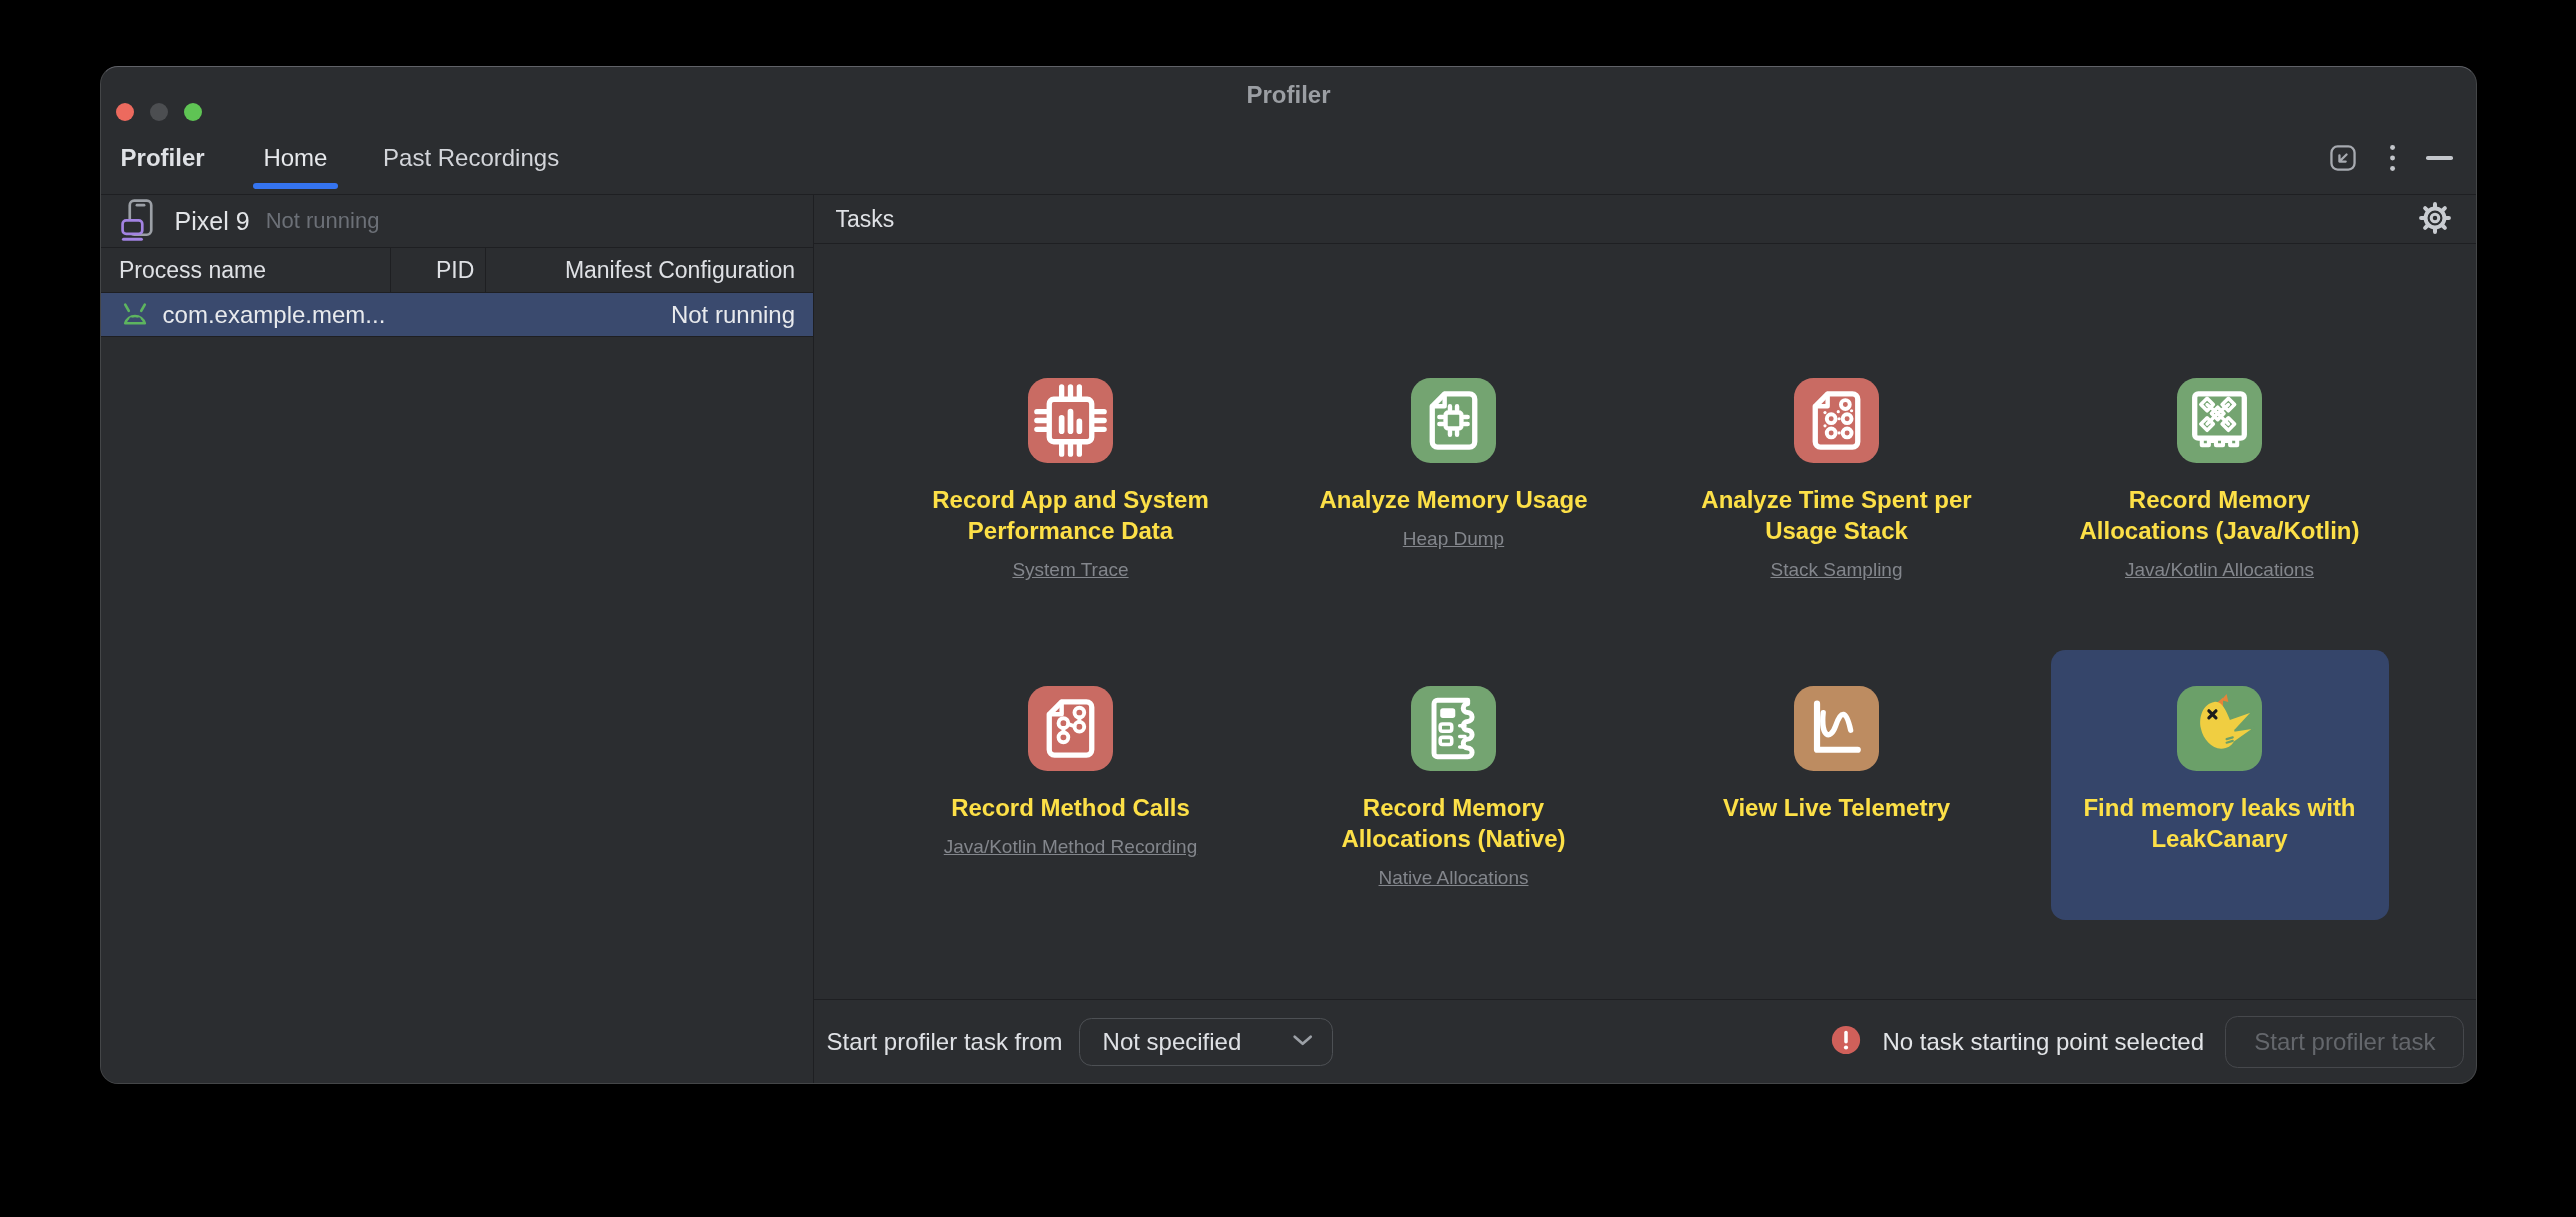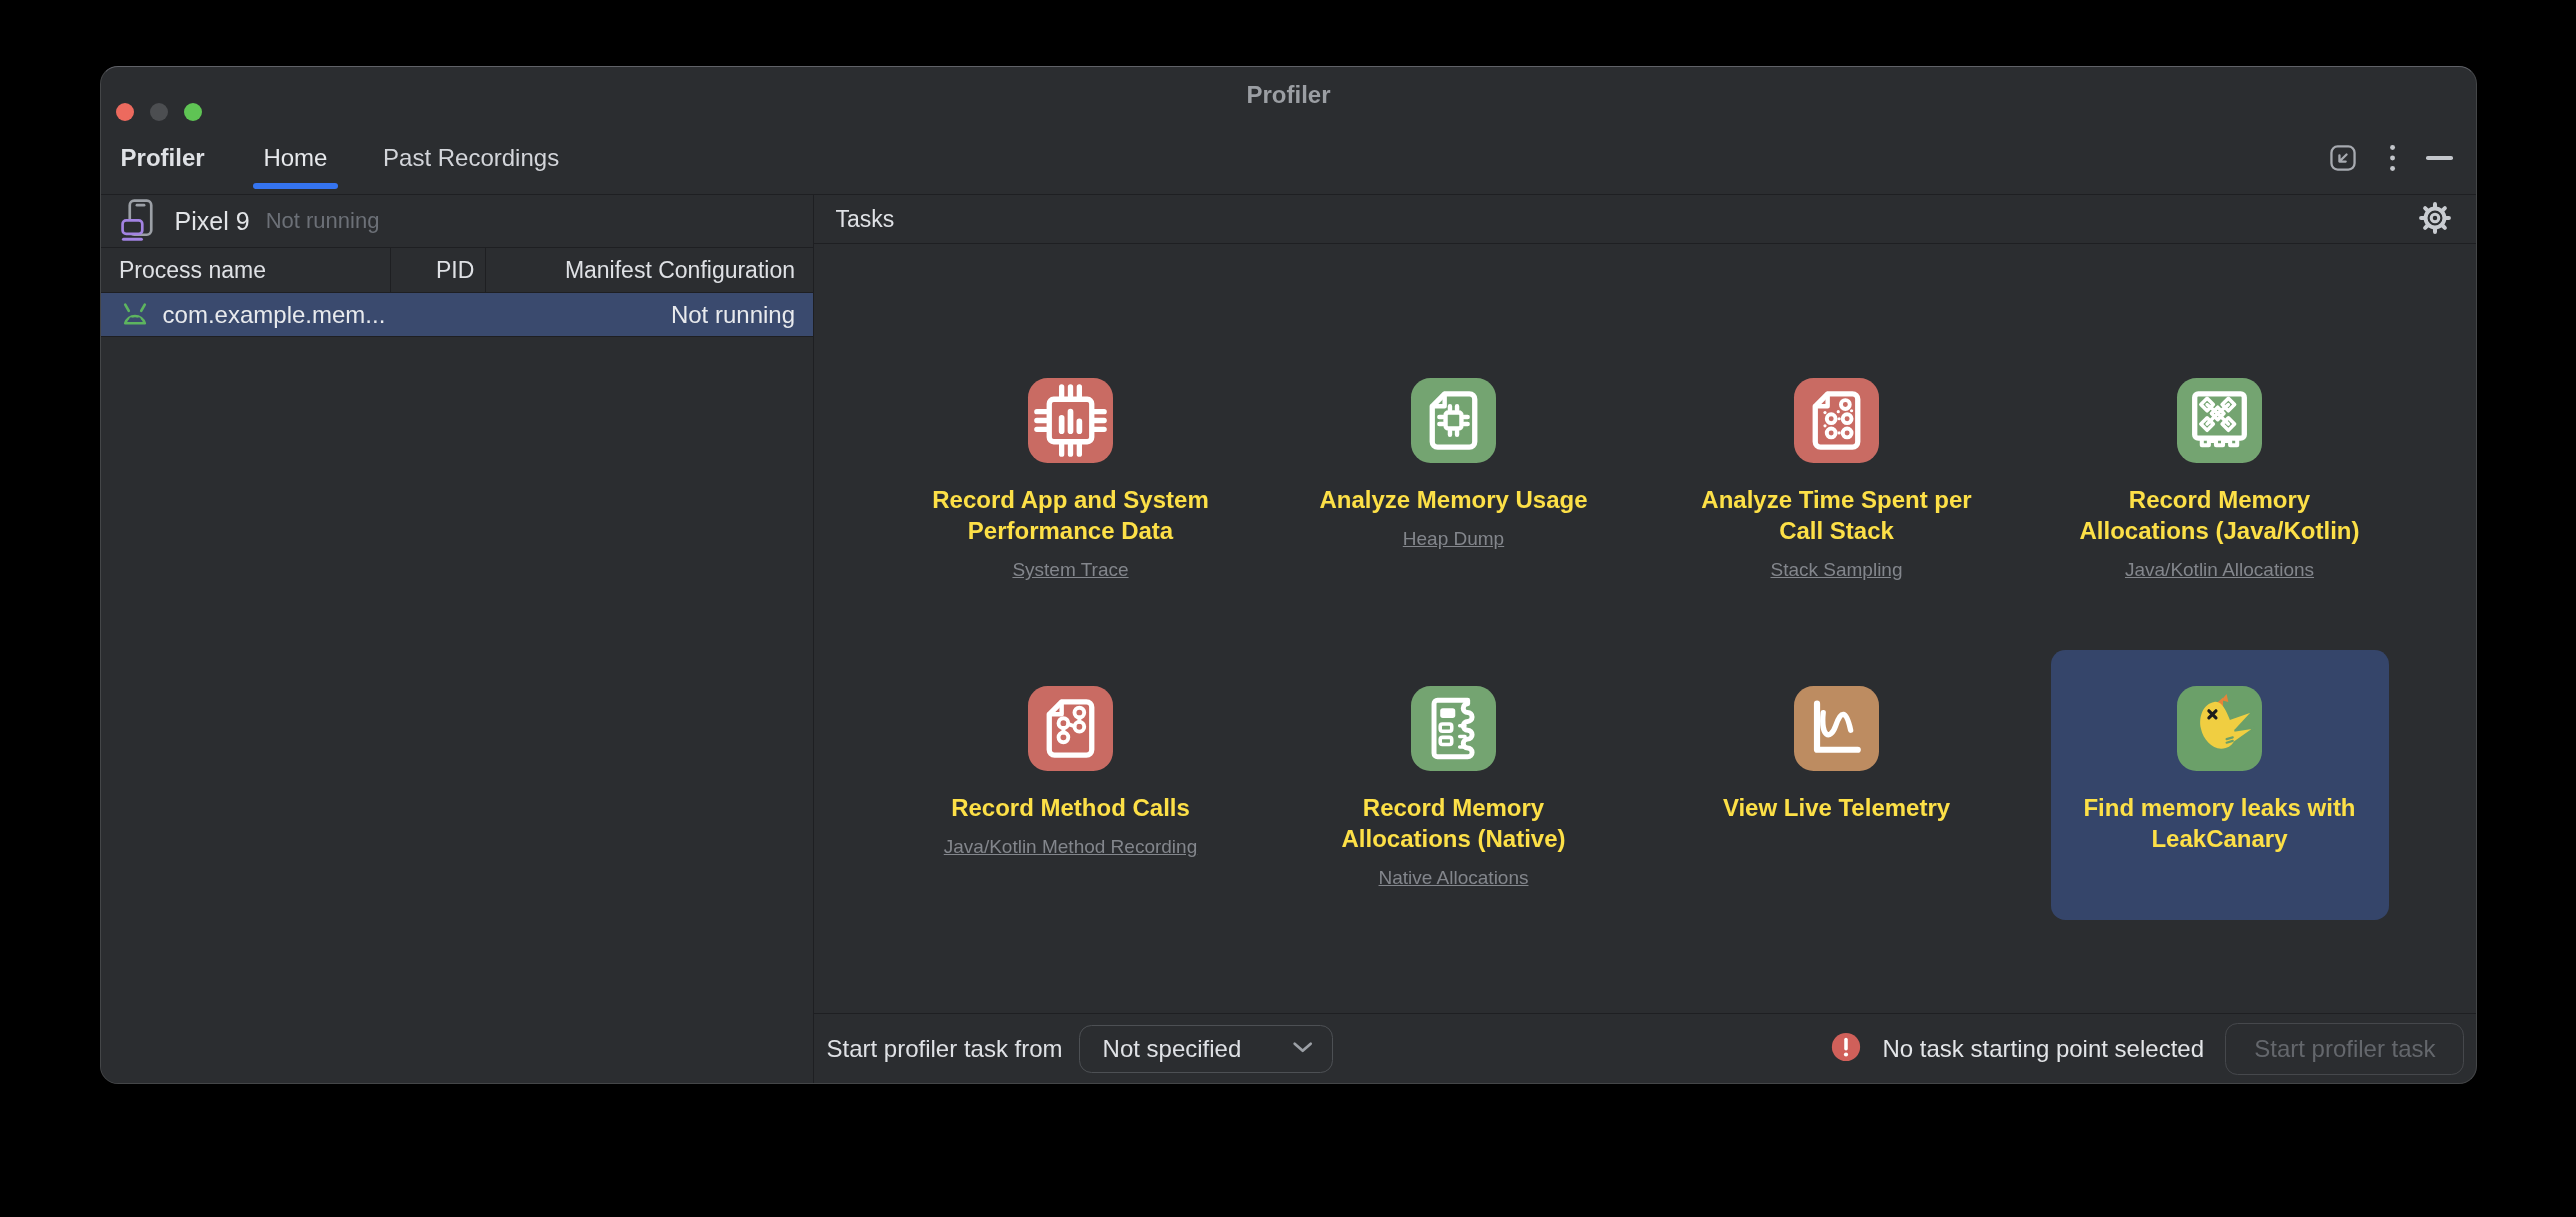--- a/index.html
+++ b/index.html
@@ -69,21 +69,21 @@
   .tile{width:85px;height:85px;border-radius:19.6px;display:flex;align-items:center;justify-content:center;flex:0 0 auto;}
   .tile.red{background:#c96b63;}
   .tile.green{background:#74a471;}
   .tile.tan{background:#bd8c61;}
   .tile.leak{background:#6ba069;}
   .card-title{margin-top:21.4px;color:#fde047;font-size:24px;font-weight:bold;text-align:center;
     line-height:31px;max-width:296px;}
   .card-sub{margin-top:8px;color:#83868c;font-size:19px;text-align:left;line-height:31px;max-width:296px;text-decoration:underline;}
 
   
-  .footer{height:70px;flex:0 0 auto;border-top:1.8px solid #1e1f22;display:flex;align-items:center;
+  .footer{height:84px;flex:0 0 auto;border-top:1.8px solid #1e1f22;display:flex;align-items:center;
     padding:0 11.6px 0 12.5px;justify-content:center;}
   .f-label{color:#dfe1e5;font-size:24px;}
   .dd{margin-left:16px;width:254px;height:48px;border:1.8px solid #4d5054;border-radius:12.5px;
     display:flex;align-items:center;padding:0 18px 0 23px;}
   .dd-value{color:#dfe1e5;font-size:24px;flex:1;}
   .f-spacer{flex:1;}
   .warn{display:flex;align-items:center;gap:12.5px;margin-right:21.4px;}
   .warn-text{color:#e3e5e8;font-size:24px;margin-left:9px;}
   .btn{width:239px;height:52px;border:1.8px solid #46484c;border-radius:12.5px;background:transparent;
     color:#64676c;font-size:24px;display:flex;align-items:center;justify-content:center;}
@@ -227,21 +227,21 @@
                 <g fill="#fff" stroke="none">
                   <circle cx="50" cy="38" r="1.8"></circle>
                     <circle cx="65" cy="37" r="1.8"></circle>
                   <circle cx="35" cy="54" r="1.8"></circle>
                     <circle cx="51" cy="46" r="1.8"></circle>
                   <circle cx="51" cy="62" r="1.8"></circle>
                     <circle cx="35" cy="39" r="1.8"></circle>
                 </g>
               </svg>
             </div>
-            <div class="card-title">Analyze Time Spent per Call Stack</div>
+            <div class="card-title">Analyze Time Spent per Usage Stack</div>
             <div class="card-sub">Stack Sampling</div>
           </div>
 
           <div class="card">
             <div class="tile green">
               <svg width="85" height="85" viewBox="0 0 96 96" fill="none" stroke="#fff" stroke-linecap="round" stroke-linejoin="round">
                 <rect x="20" y="18" width="56" height="50" rx="4" stroke-width="6"></rect>
                 <path d="M28 68 v8 h8 v-5 h8 v5 h8 v-5 h8 v5 h8 v-8" stroke-width="4.6"></path>
                 <g stroke-width="4">
                   <path d="M34 30 L46 40 L58 30 M46 40 L34 52 M46 40 L58 52"></path>

